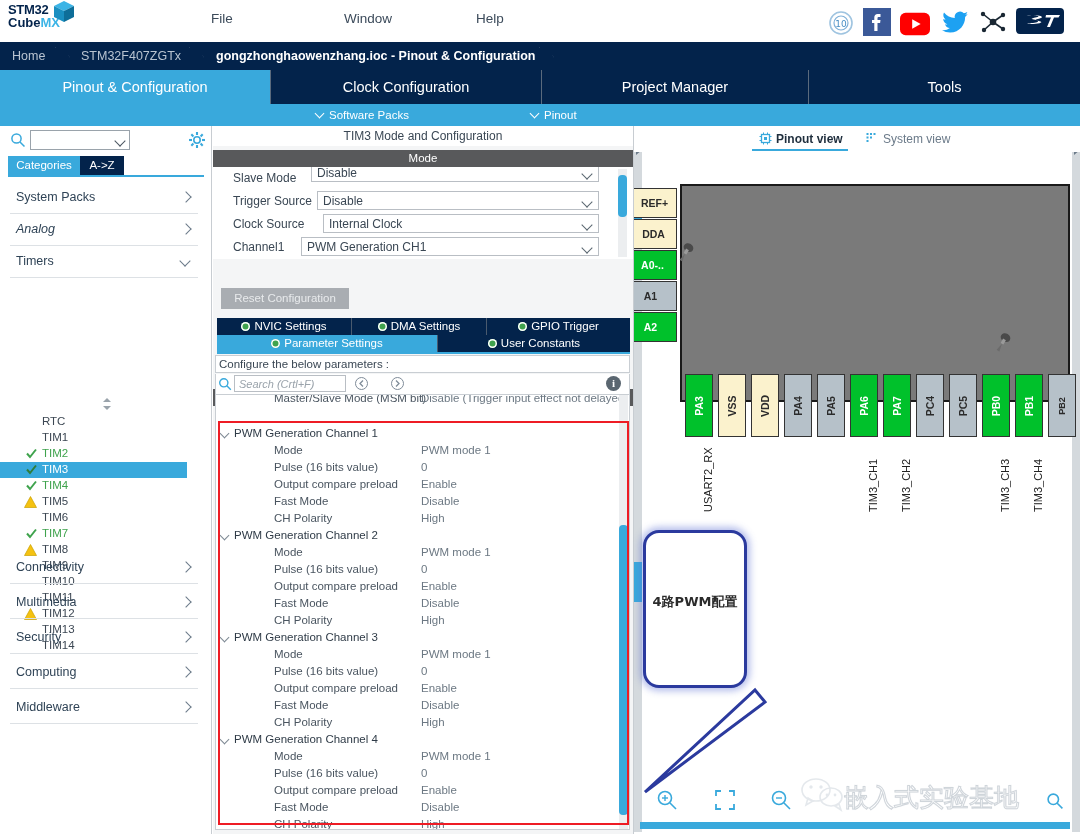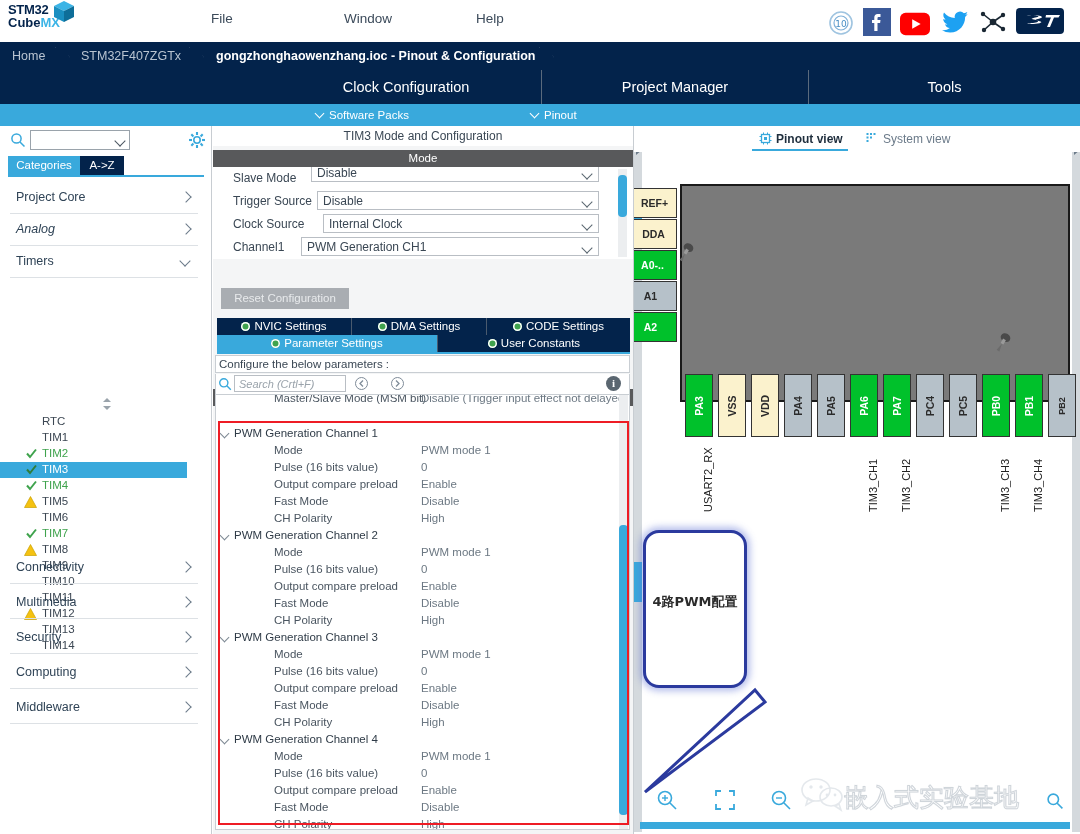--- a/index.html
+++ b/index.html
@@ -436,20 +436,21 @@
     <div class="crumb dim" style="left:12px;">Home</div>
     <div class="chev chev2" style="left:56px;"></div>
     <div class="crumb dim" style="left:81px;">STM32F407ZGTx</div>
     <div class="chev chev2" style="left:190px;"></div>
     <div class="crumb bold" style="left:216px;text-align:center;">gongzhonghaowenzhang.ioc - Pinout &amp; Configuration</div>
     <div class="chev chev2" style="left:540px;"></div>
     <div class="gen-code">GENERATE CODE</div>
   </div>
 
   <div class="tabrow">
+    <div class="mtab active" style="left:0px;width:271px;">Pinout &amp; Configuration</div>
     <div class="mtab" style="left:271px;width:271px;">Clock Configuration</div>
     <div class="mtab" style="left:542px;width:267px;">Project Manager</div>
     <div class="mtab" style="left:809px;width:271px;border-right:0;">Tools</div>
   </div>
 
   <div class="subrow">
     <div class="subitem" style="left:316px;">
       <span class="caret-d"></span><span>Software Packs</span>
     </div>
     <div class="subitem" style="left:531px;">
@@ -481,21 +482,21 @@
       </svg>
     </div>
 
     <div class="cattabs">
       <div class="cattab on" style="left:0px;width:72px;">Categories</div>
       <div class="cattab off" style="left:72px;width:44px;">A-&gt;Z</div>
     </div>
     <div class="catunder"></div>
 
     <div class="cat-section" style="top:56px;">
-      <div class="lbl">Project Core</div>
+      <div class="lbl">System Packs</div>
       <div class="arr arr-r"></div>
     </div>
     <div class="cat-section" style="top:88px;font-style:italic;">
       <div class="lbl">Analog</div>
       <div class="arr arr-r"></div>
     </div>
     <div class="cat-section" style="top:120px;">
       <div class="lbl">Timers</div>
       <div class="arr arr-d"></div>
     </div>
@@ -640,21 +641,21 @@
 
   <div class="resetbtn">Reset Configuration</div>
 
   <div class="tabbtn" style="left:217px;top:318px;width:135px;">
     <span class="dot"></span><span>NVIC Settings</span>
   </div>
   <div class="tabbtn" style="left:352px;top:318px;width:135px;">
     <span class="dot"></span><span>DMA Settings</span>
   </div>
   <div class="tabbtn" style="left:487px;top:318px;width:143px;border-right:0;">
-    <span class="dot"></span><span>CODE Settings</span>
+    <span class="dot"></span><span>GPIO Trigger</span>
   </div>
 
   <div class="tabbtn on" style="left:217px;top:335px;width:221px;">
     <span class="dot"></span><span>Parameter Settings</span>
   </div>
   <div class="tabbtn" style="left:438px;top:335px;width:192px;border-right:0;">
     <span class="dot"></span><span>User Constants</span>
   </div>
   <div style="position:absolute;left:217px;top:352px;width:413px;height:2px;background:#39a9dc;"></div>
 

